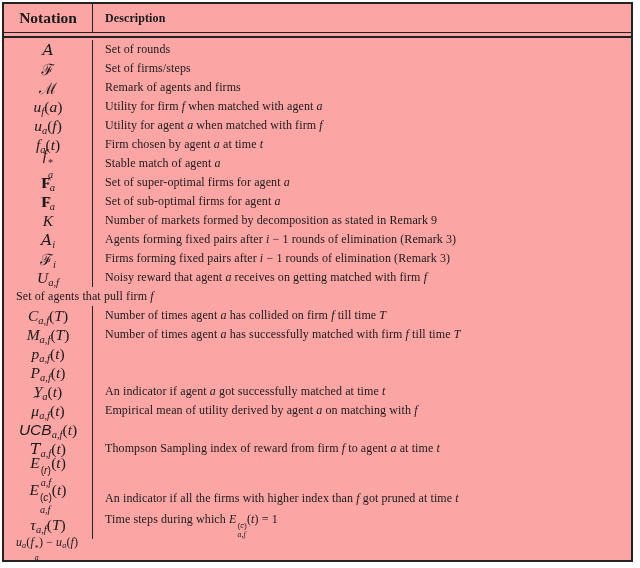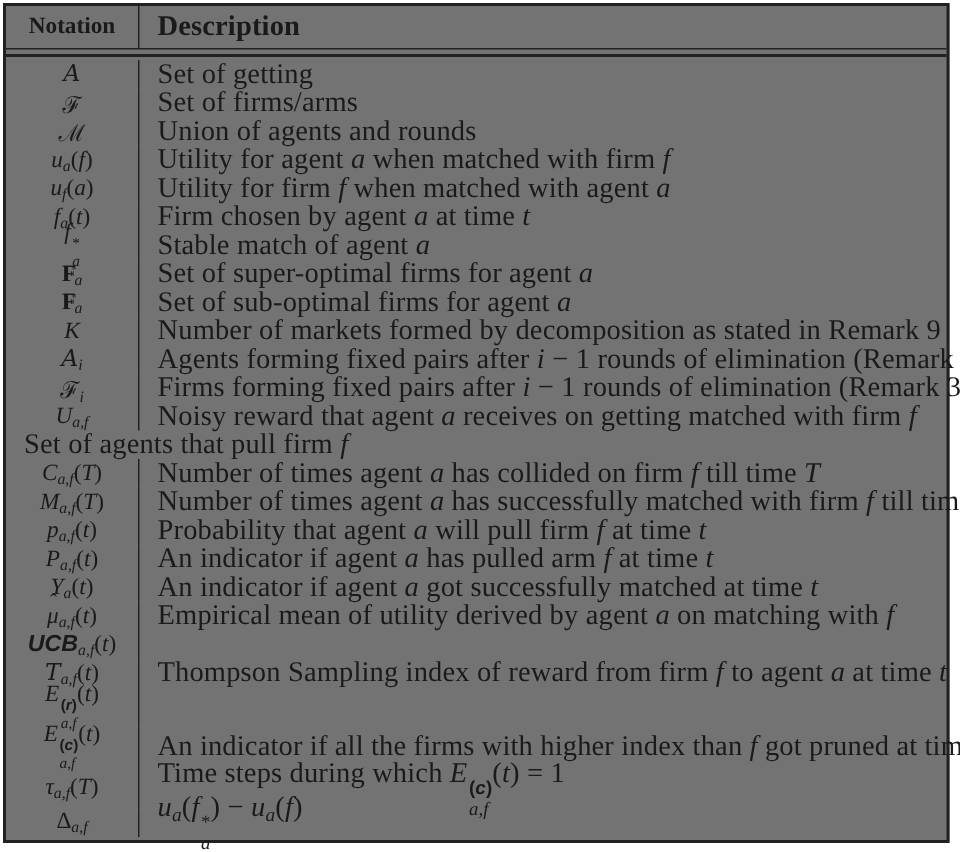--- a/index.html
+++ b/index.html
@@ -4,51 +4,51 @@
 <style>
   html,body{margin:0;padding:0;}
   body{
     width:640px;height:568px;position:relative;background:#ffffff;
     font-family:"Liberation Serif","DejaVu Serif",serif;color:#1a1a1a;
     overflow:hidden;
   }
   .tbl{
     position:absolute;left:2px;top:2px;width:631px;height:560px;
     border:2px solid #222;display:flex;flex-direction:column;box-sizing:border-box;
-    background:#737373;
+    background:#fca5a5;
     justify-content:center;
   }
   .hdr{height:28px;display:flex;border-bottom:1.6px solid #222;flex:none;}
   .hcell{font-weight:bold;font-size:16px;}
   .rule-gap{height:3px;flex:none;}
   .rule2{height:2px;background:#222;flex:none;}
   .tbody{flex:1;display:flex;flex-direction:column;padding:2px 0 2px 0;min-height:0;}
   .row{display:flex;flex:1;align-items:stretch;min-height:0;}
   .row.tall{flex:1.42;}
   .cell-n{
     width:89px;flex:none;border-right:1.4px solid #222;
     display:flex;align-items:center;justify-content:center;box-sizing:border-box;
     font-size:15.5px;
   }
   .cell-d{
     flex:1;display:flex;align-items:center;padding-left:12px;
-    font-size:19px;letter-spacing:0.1px;
+    font-size:12px;letter-spacing:0.1px;
   }
   .hdr .cell-d{padding-left:12px;}
   .math{white-space:nowrap;}
   .desc{white-space:nowrap;}
   .mi{font-style:italic;}
   .mo{font-style:normal;}
   sup,sub{font-size:0.68em;line-height:0;}
   sub{vertical-align:-0.28em;}
   .m-stack{
     display:inline-flex;flex-direction:column;align-items:flex-start;
     font-size:0.66em;line-height:1.05;vertical-align:-0.62em;margin-left:1px;gap:1px;
   }
-  .m-sf{font-family:"Liberation Sans","DejaVu Sans",sans-serif;font-style:normal;font-weight:bold;}
+  .m-sf{font-family:"Liberation Sans","DejaVu Sans",sans-serif;font-style:normal;}
   .m-cal{font-style:italic;font-family:"DejaVu Serif","Liberation Serif",serif;}
   .m-bb{position:relative;font-style:normal;display:inline-block;font-weight:500;}
   .m-bb::after{content:attr(data-t);position:absolute;left:1.1px;top:0;}
   .m-bar{text-decoration:overline;}
   .m-ul{text-decoration:underline;}
   .m-hat{position:relative;display:inline-block;}
   .m-hat::after{
     content:"\02C6";position:absolute;left:55%;top:-0.52em;
     transform:translateX(-50%);font-size:0.9em;font-style:normal;
   }
@@ -66,53 +66,53 @@
     </div>
   </div>
   <div class="rule-gap"></div>
   <div class="rule2"></div>
   <div class="tbody">
       <div class="row">
         <div class="cell-n">
           <span class="math"><span class="m-cal"><span class="mi">A</span></span></span>
         </div>
         <div class="cell-d">
-          <span class="desc">Set of getting</span>
+          <span class="desc">Set of rounds</span>
         </div>
       </div>
       <div class="row">
         <div class="cell-n">
           <span class="math"><span class="mo">ℱ</span></span>
         </div>
         <div class="cell-d">
-          <span class="desc">Set of firms/arms</span>
+          <span class="desc">Set of firms/steps</span>
         </div>
       </div>
       <div class="row">
         <div class="cell-n">
           <span class="math"><span class="mo">ℳ</span></span>
         </div>
         <div class="cell-d">
-          <span class="desc">Union of agents and rounds</span>
+          <span class="desc">Remark of agents and firms</span>
+        </div>
+      </div>
+      <div class="row">
+        <div class="cell-n">
+          <span class="math"><span class="mi">u</span><sub><span class="mi">f</span></sub><span class="mo">(</span><span class="mi">a</span><span class="mo">)</span></span>
+        </div>
+        <div class="cell-d">
+          <span class="desc">Utility for firm <span class="mi">f</span> when matched with agent <span class="mi">a</span></span>
         </div>
       </div>
       <div class="row">
         <div class="cell-n">
           <span class="math"><span class="mi">u</span><sub><span class="mi">a</span></sub><span class="mo">(</span><span class="mi">f</span><span class="mo">)</span></span>
         </div>
         <div class="cell-d">
           <span class="desc">Utility for agent <span class="mi">a</span> when matched with firm <span class="mi">f</span></span>
-        </div>
-      </div>
-      <div class="row">
-        <div class="cell-n">
-          <span class="math"><span class="mi">u</span><sub><span class="mi">f</span></sub><span class="mo">(</span><span class="mi">a</span><span class="mo">)</span></span>
-        </div>
-        <div class="cell-d">
-          <span class="desc">Utility for firm <span class="mi">f</span> when matched with agent <span class="mi">a</span></span>
         </div>
       </div>
       <div class="row">
         <div class="cell-n">
           <span class="math"><span class="mi">f</span><sub><span class="mi">a</span></sub><span class="mo">(</span><span class="mi">t</span><span class="mo">)</span></span>
         </div>
         <div class="cell-d">
           <span class="desc">Firm chosen by agent <span class="mi">a</span> at time <span class="mi">t</span></span>
         </div>
       </div>
@@ -193,30 +193,24 @@
           <span class="math"><span class="mi">M</span><sub><span class="mi">a</span><span class="mo">,</span><span class="mi">f</span></sub><span class="mo">(</span><span class="mi">T</span><span class="mo">)</span></span>
         </div>
         <div class="cell-d">
           <span class="desc">Number of times agent <span class="mi">a</span> has successfully matched with firm <span class="mi">f</span> till time <span class="mi">T</span></span>
         </div>
       </div>
       <div class="row">
         <div class="cell-n">
           <span class="math"><span class="mi">p</span><sub><span class="mi">a</span><span class="mo">,</span><span class="mi">f</span></sub><span class="mo">(</span><span class="mi">t</span><span class="mo">)</span></span>
         </div>
-        <div class="cell-d">
-          <span class="desc">Probability that agent <span class="mi">a</span> will pull firm <span class="mi">f</span> at time <span class="mi">t</span></span>
-        </div>
       </div>
       <div class="row">
         <div class="cell-n">
           <span class="math"><span class="mi">P</span><sub><span class="mi">a</span><span class="mo">,</span><span class="mi">f</span></sub><span class="mo">(</span><span class="mi">t</span><span class="mo">)</span></span>
-        </div>
-        <div class="cell-d">
-          <span class="desc">An indicator if agent <span class="mi">a</span> has pulled arm <span class="mi">f</span> at time <span class="mi">t</span></span>
         </div>
       </div>
       <div class="row">
         <div class="cell-n">
           <span class="math"><span class="mi">Y</span><sub><span class="mi">a</span></sub><span class="mo">(</span><span class="mi">t</span><span class="mo">)</span></span>
         </div>
         <div class="cell-d">
           <span class="desc">An indicator if agent <span class="mi">a</span> got successfully matched at time <span class="mi">t</span></span>
         </div>
       </div>
@@ -265,23 +259,20 @@
           <span class="math"><span class="mi">τ</span><sub><span class="mi">a</span><span class="mo">,</span><span class="mi">f</span></sub><span class="mo">(</span><span class="mi">T</span><span class="mo">)</span></span>
         </div>
         <div class="cell-d">
           <span class="desc">Time steps during which <span class="mi">E</span><span class="m-stack">
               <span><span class="m-sf"><span class="mo">(</span><span class="mi">c</span><span class="mo">)</span></span></span>
               <span><span class="mi">a</span><span class="mo">,</span><span class="mi">f</span></span>
             </span><span class="mo">(</span><span class="mi">t</span><span class="mo">)</span><span class="mo">&nbsp;</span><span class="mo">=</span><span class="mo">&nbsp;</span><span class="mo">1</span></span>
         </div>
       </div>
       <div class="row">
-        <div class="cell-n">
-          <span class="math"><span class="mo">Δ</span><sub><span class="mi">a</span><span class="mo">,</span><span class="mi">f</span></sub></span>
-        </div>
         <div class="cell-d">
           <span class="desc"><span class="mi">u</span><sub><span class="mi">a</span></sub><span class="mo">(</span><span class="mi">f</span><span class="m-stack">
               <span><span class="mo">*</span></span>
               <span><span class="mi">a</span></span>
             </span><span class="mo">)</span><span class="mo">&nbsp;</span><span class="mo">−</span><span class="mo">&nbsp;</span><span class="mi">u</span><sub><span class="mi">a</span></sub><span class="mo">(</span><span class="mi">f</span><span class="mo">)</span></span>
         </div>
       </div>
     </div>
 </div>
 

